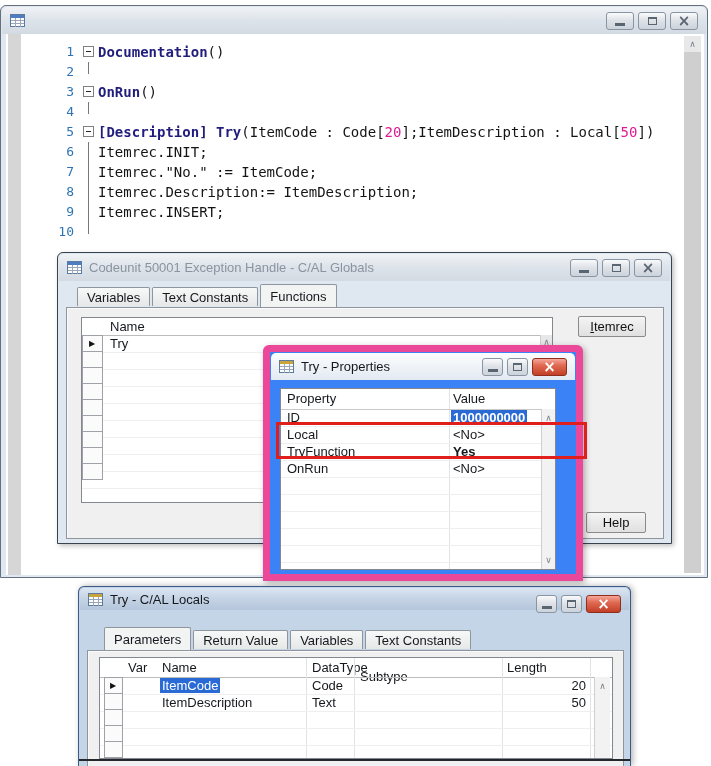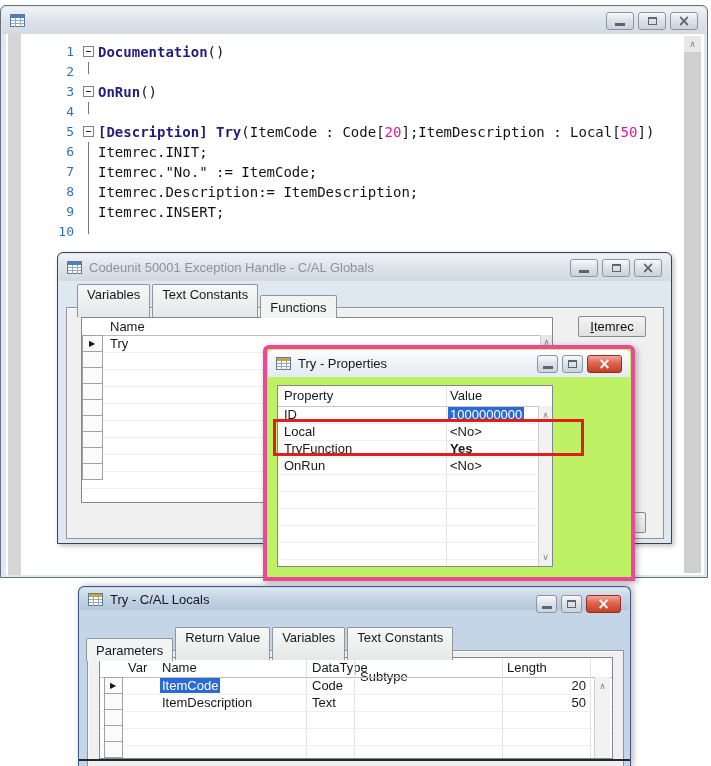--- a/index.html
+++ b/index.html
@@ -49,21 +49,21 @@
   .numlit { color:var(--number-literal,#df1995); }
 
   .vscroll { position:absolute; right:3px; top:2px; bottom:2px; width:17px; background:#cfcfcf; }
   .scroll-btn { position:absolute; left:0; right:0; height:16px; background:#e8e8e8;
                 display:flex; align-items:center; justify-content:center; }
   .arr-up::after { content:"∧"; font-size:9px; color:#7d848c; }
   .arr-dn::after { content:"∨"; font-size:9px; color:#7d848c; }
 
   
   .tabs { position:absolute; display:flex; align-items:flex-end; gap:2px; z-index:3; }
-  .tab { padding:2px 9px; font-size:13px; color:#15181c; height:33px; line-height:15px;
+  .tab { padding:2px 9px; font-size:13px; color:#15181c; height:19px; line-height:15px;
          background:linear-gradient(#f7f8f8,#e6e8e8); border:1px solid #8e959c;
          border-bottom:none; border-radius:2px 2px 0 0; white-space:nowrap; }
   .tab.active { background:#f2f3f3; height:23px; line-height:19px; margin-bottom:-1px; z-index:4; }
   .panel { position:absolute; background:#f0f0f0; border:1px solid #8e959c;
            box-shadow:inset 1px 1px 0 #fafafa; }
   .pushbtn { position:absolute; background:linear-gradient(#f4f4f4,#e0e0e0);
              border:1px solid #8a8a8a; border-radius:2px; font-size:13px; color:#111;
              text-align:center; line-height:19px; z-index:5; }
   .pushbtn .ak { display:block; }
   .pushbtn .ak::first-letter { text-decoration:underline; }
@@ -75,22 +75,22 @@
   .sel-cell { position:absolute; border:1px solid #a0a0a8; background:#fbfbfb; }
   .row-marker { position:absolute; font-size:8px; color:#111; }
   .row-marker::after { content:"▶"; }
   .cellval { position:absolute; font-size:13px; color:#15181c; white-space:nowrap;text-align:right; }
   .selhl { background:var(--selection-bg,#2a6ad4); color:var(--selection-text,#fff); padding:0 2px; }
 
   
   #win-globals { left:57px; top:252px; width:615px; height:292px; border:1px solid #39424e;
                  background:#dfe7f0; z-index:20; box-shadow:2px 2px 5px rgba(0,0,0,.25); }
   
-  #win-props { left:263px; top:345px; width:372px; height:236px; border:4px solid #ec4899;
-               background:#bef264; z-index:30; box-shadow:2px 2px 6px rgba(0,0,0,.3); }
+  #win-props { left:263px; top:345px; width:320px; height:236px; border:7px solid #ec4899;
+               background:#3b82f6; z-index:30; box-shadow:2px 2px 6px rgba(0,0,0,.3); }
   .hl-rect { position:absolute; left:6px; top:70px; width:311px; height:37px;
              border:3px solid var(--highlight-border,#e01e1c); z-index:9; }
   
   #win-locals { left:78px; top:586px; width:553px; height:180px; border:1px solid #3c5a85;
                 border-bottom:none; background:#c4d5e8; z-index:40;
                 box-shadow:2px 0 6px rgba(0,0,0,.3); overflow:hidden; }
   .cutline { position:absolute; left:0; right:0; top:172px; height:2px; background:#23272c; }
 </style>
 </head>
 <body>
@@ -266,21 +266,21 @@
         <div class="cellline" style="top:54px;"></div>
       <div class="cellline" style="top:71px;"></div>
         <div class="cellline" style="top:88px;"></div>
       <div class="cellline" style="top:105px;"></div>
         <div class="cellline" style="top:122px;"></div>
       <div class="cellline" style="top:139px;"></div>
         <div class="cellline" style="top:156px;"></div>
       <div class="cellline" style="top:173px;"></div>
 
       <div class="cellval" style="left:6px; top:21px;">ID</div>
-      <div class="cellval" style="left:170px; top:21px;"><span class="selhl" style="font-weight:normal;">1000000000</span></div>
+      <div class="cellval" style="left:170px; top:21px;"><span class="selhl" style="font-weight:bold;">1000000000</span></div>
       <div class="cellval" style="left:6px; top:38px;">Local</div>
       <div class="cellval" style="left:172px; top:38px;">&lt;No&gt;</div>
       <div class="cellval" style="left:6px; top:55px;">TryFunction</div>
       <div class="cellval" style="left:172px; top:55px; font-weight:bold;">Yes</div>
       <div class="cellval" style="left:6px; top:72px;">OnRun</div>
       <div class="cellval" style="left:172px; top:72px;">&lt;No&gt;</div>
 
       <div style="position:absolute; right:0; top:20px; bottom:0; width:14px; background:#f2f2f2; border-left:1px solid #cfcfcf;">
         <div class="scroll-btn arr-up" style="top:2px; height:14px; background:transparent;"></div>
         <div class="scroll-btn arr-dn" style="bottom:2px; height:14px; background:transparent;"></div>
@@ -303,21 +303,21 @@
           </span>
         <span class="cap-btn sm">
             <i class="g-res"></i>
           </span>
         <span class="cap-btn wd red">
             <span class="g-x"></span>
           </span>
       </span>
     </div>
 
-    <div class="tabs" style="left:7px; top:40px;">
+    <div class="tabs" style="left:25px; top:40px;">
       <div class="tab active">Parameters</div>
       <div class="tab">Return Value</div>
       <div class="tab">Variables</div>
       <div class="tab">Text Constants</div>
     </div>
     <div class="panel" style="left:8px; top:63px; width:537px; height:117px; border-bottom:none;"></div>
 
     <div class="datatable" style="left:20px; top:70px; width:514px; height:102px;">
       <div class="th" style="left:28px; top:2px;">Var</div>
       <div class="th" style="left:62px; top:2px;">Name</div>

